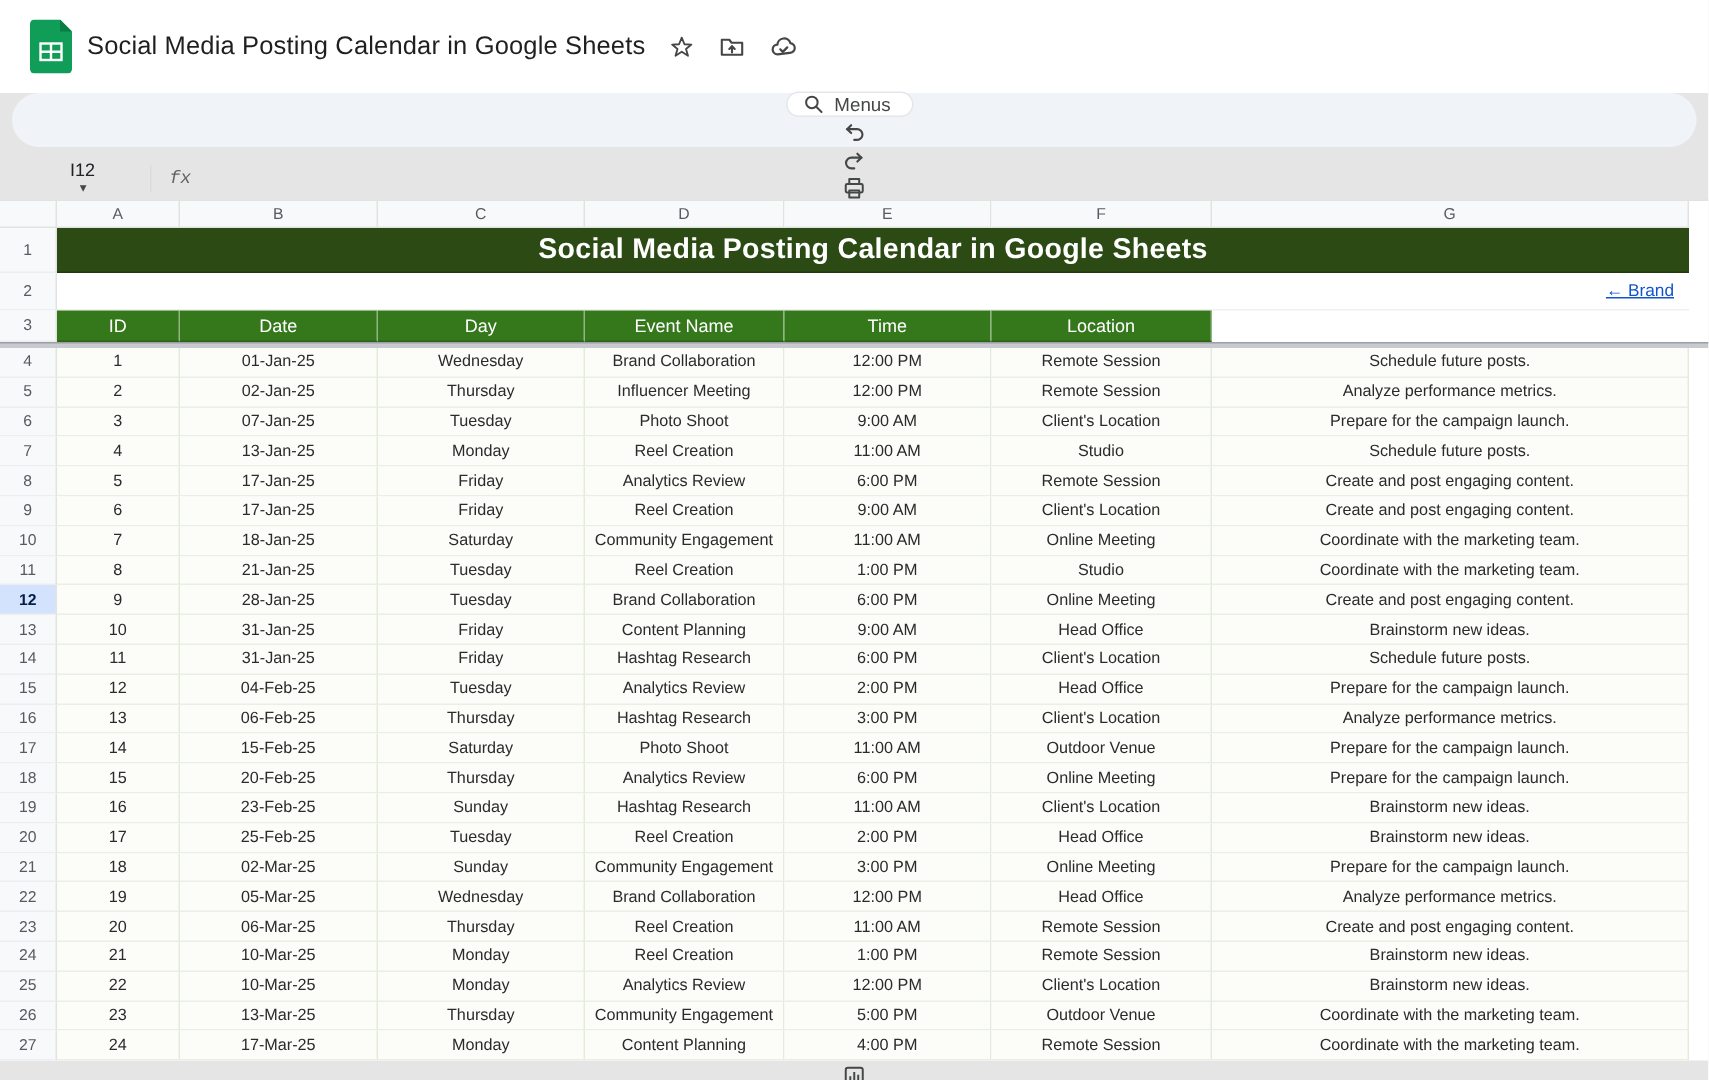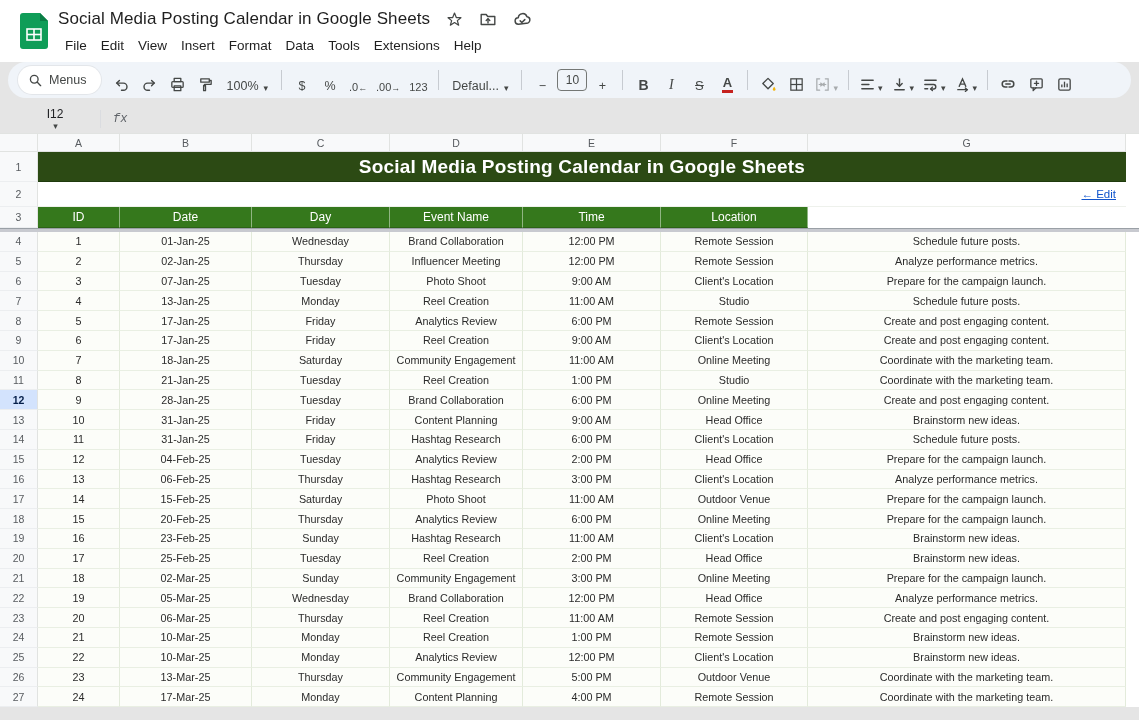--- a/index.html
+++ b/index.html
@@ -14,21 +14,21 @@
   .title-block { display:flex; flex-direction:column; justify-content:center; }
   .title-row { display:flex; align-items:center; gap:14px; height:28px; }
   .doc-title { font-size:17px; color:#1f1f1f; letter-spacing:.1px; white-space:nowrap; }
   .tb-ico { width:20px; height:20px; display:flex; align-items:center; justify-content:center; color:#444746; }
   .menu-row { display:flex; align-items:center; height:24px; }
   .menu-item { font-size:13.5px; color:#1f1f1f; padding:2px 7px; border-radius:6px; cursor:default; }
 
   
   .toolbar-wrap { padding:0 8px 6px 8px; }
   .toolbar { height:36px; background:#f0f4f9; border-radius:20px; display:flex; align-items:center;
-    padding:0 10px; gap:2px; }
+    padding:0 10px; gap:2px;flex-direction:column; }
   .menus-pill { display:flex; align-items:center; gap:6px; background:#fff; border-radius:16px;
     height:28px; padding:0 14px 0 10px; margin-right:6px; box-shadow:0 0 0 1px #e3e6ea; }
   .menus-pill span { font-size:12.5px; color:#444746; }
   .tbtn { min-width:26px; height:26px; border-radius:4px; display:flex; align-items:flex-end;
     justify-content:center; color:#444746; font-size:12.5px; padding:0 3px; gap:1px; }
   .tbtn svg { display:block; }
   .sep { width:1px; height:20px; background:#c7cbd1; margin:0 5px; flex:none; }
   .caret { font-size:9px; color:#444746; margin-left:1px; }
   .zoom-btn, .font-btn { gap:4px; padding:0 6px; }
   .fontsize-box { width:30px; height:22px; border:1px solid #747775; border-radius:4px;
@@ -108,31 +108,20 @@
               <path d="M7.2 10.6 9 8.8l1.8 1.8"></path>
           </svg>
         </span>
         <span class="tb-ico">
           <svg width="19" height="19" viewBox="0 0 18 18" fill="none" stroke="#444746" stroke-width="1.4" stroke-linejoin="round" stroke-linecap="round">
             <path d="M5.2 13.5a3.1 3.1 0 0 1-.2-6.2 4.2 4.2 0 0 1 8.2-.9 3 3 0 0 1-.6 6.1z"></path>
             <path d="M6.8 10.3l1.6 1.6 2.8-2.8"></path>
           </svg>
         </span>
       </div>
-      <div class="menu-row" id="menu-bar">
-          <span class="menu-item">File</span>
-          <span class="menu-item">Edit</span>
-          <span class="menu-item">View</span>
-          <span class="menu-item">Insert</span>
-          <span class="menu-item">Format</span>
-          <span class="menu-item">Data</span>
-          <span class="menu-item">Tools</span>
-          <span class="menu-item">Extensions</span>
-          <span class="menu-item">Help</span>
-        </div>
     </div>
   </div>
 
   <div class="toolbar-wrap">
     <div class="toolbar">
       <div class="menus-pill">
         <svg width="15" height="15" viewBox="0 0 18 18" fill="none" stroke="#444746" stroke-width="1.6" stroke-linecap="round">
           <circle cx="7.5" cy="7.5" r="4.6"></circle>
             <line x1="11.2" y1="11.2" x2="15.2" y2="15.2"></line>
         </svg>
@@ -320,21 +309,21 @@
       </div>
 
     <div class="grid-row r1">
       <div class="rowhdr">1</div>
       <div class="banner-cell">Social Media Posting Calendar in Google Sheets</div>
     </div>
 
     <div class="grid-row r2">
       <div class="rowhdr">2</div>
       <div class="blank-cell">
-        <span class="back-link">← Edit</span>
+        <span class="back-link">← Brand</span>
       </div>
     </div>
 
     <div class="grid-row r3" id="header-row">
       <div class="rowhdr">3</div>
     <div class="hcell">ID</div>
         <div class="hcell">Date</div>
         <div class="hcell">Day</div>
         <div class="hcell">Event Name</div>
         <div class="hcell">Time</div>

